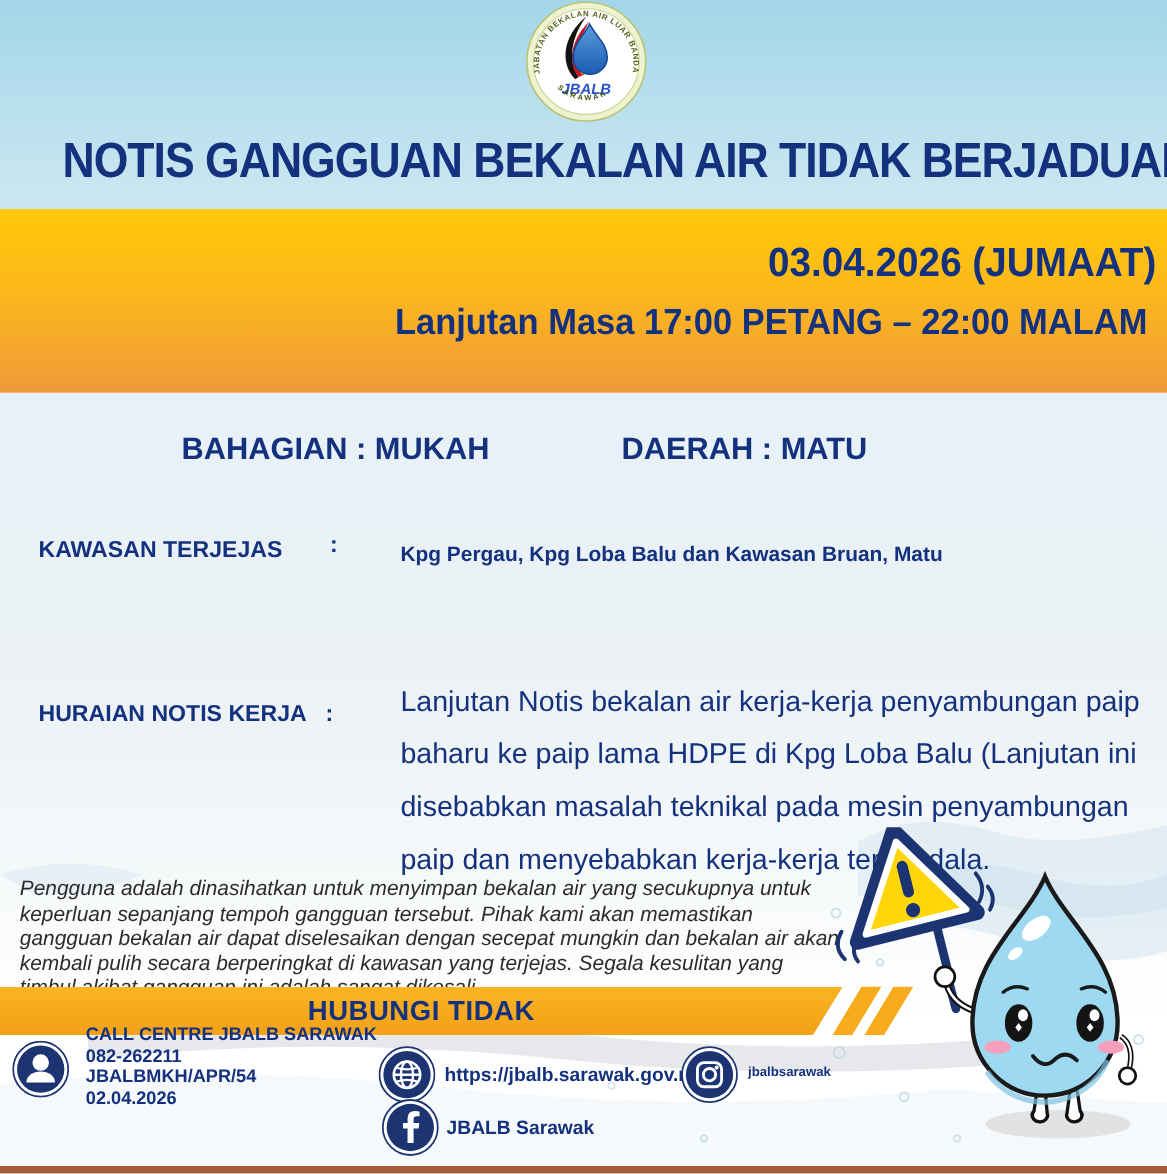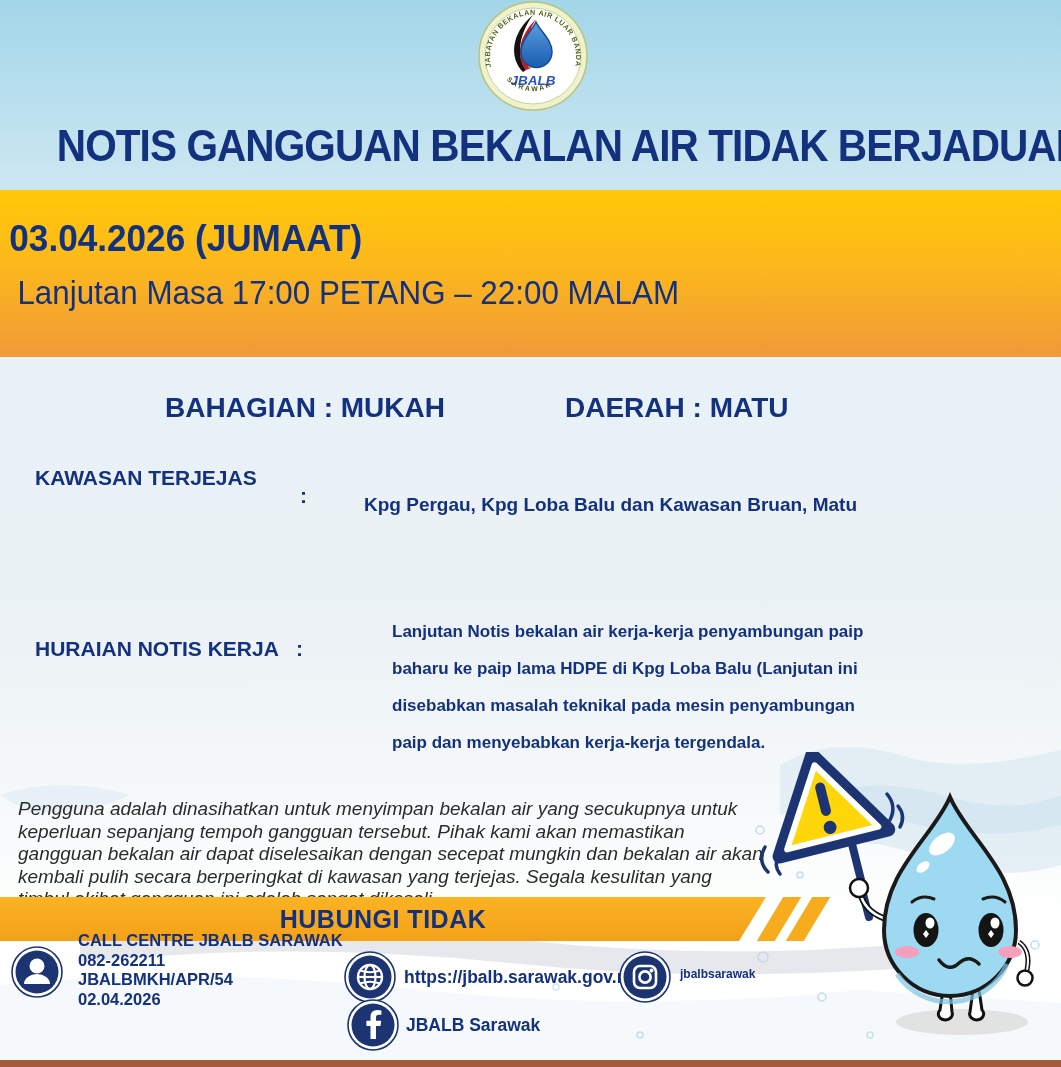--- a/index.html
+++ b/index.html
@@ -26,38 +26,38 @@
   
   .title{
     position:absolute;left:0;top:120px;width:1061px;text-align:center;
     color:#14317e;font-weight:bold;font-size:45px;white-space:nowrap;
   }
   .title .squeeze{display:inline-block;transform:scaleX(.90);transform-origin:center;letter-spacing:-1px;}
   
   .banner{
     position:absolute;left:0;top:190px;width:1061px;height:167px;
     background:linear-gradient(180deg,#ffc808 0%,#fcb81c 45%,#f0993a 100%);
-    color:#14317e;text-align:left;
+    color:#14317e;text-align:right;
   }
   .banner-line1{margin-top:28px;font-size:37px;font-weight:bold;letter-spacing:0px;}
-  .banner-line2{margin-top:14px;font-size:33px;font-weight:normal;}
+  .banner-line2{margin-top:14px;font-size:33px;font-weight:bold;}
   .banner .squeeze{display:inline-block;transform:scaleX(.95);transform-origin:center;white-space:nowrap;}
   
   .region-row{position:absolute;left:0;top:392px;width:1015px;height:36px;color:#14317e;font-weight:bold;font-size:28px;}
   .bahagian{position:absolute;left:165px;top:0;}
   .daerah{position:absolute;left:565px;top:0;}
   
   .label{position:absolute;color:#14317e;font-weight:bold;font-size:21px;white-space:nowrap;}
   .colon{position:absolute;color:#14317e;font-weight:bold;font-size:21px;}
-  .kawasan-label{left:35px;top:466px;}
+  .kawasan-label{left:35px;top:488px;}
   .kawasan-colon{left:300px;top:484px;}
   .kawasan-value{position:absolute;left:364px;top:494px;width:560px;color:#14317e;font-weight:bold;font-size:19px;}
   .huraian-label{left:35px;top:637px;}
   .huraian-colon{left:296px;top:637px;}
-  .huraian-value{position:absolute;left:364px;top:622px;width:600px;color:#14317e;font-weight:bold;font-size:17px;margin-left:28px;}
+  .huraian-value{position:absolute;left:364px;top:622px;width:600px;color:#14317e;font-weight:normal;font-size:26px;}
   .huraian-value .hline{margin-bottom:17px;white-space:nowrap;}
   
   .advisory{
     position:absolute;left:18px;top:798px;width:748px;
     font-style:italic;color:#2b2b2b;font-size:19px;line-height:22.5px;font-weight:500;
   }
   
   .splash{position:absolute;left:0;top:735px;width:1061px;height:332px;pointer-events:none;}
   
   .contact-bar{

